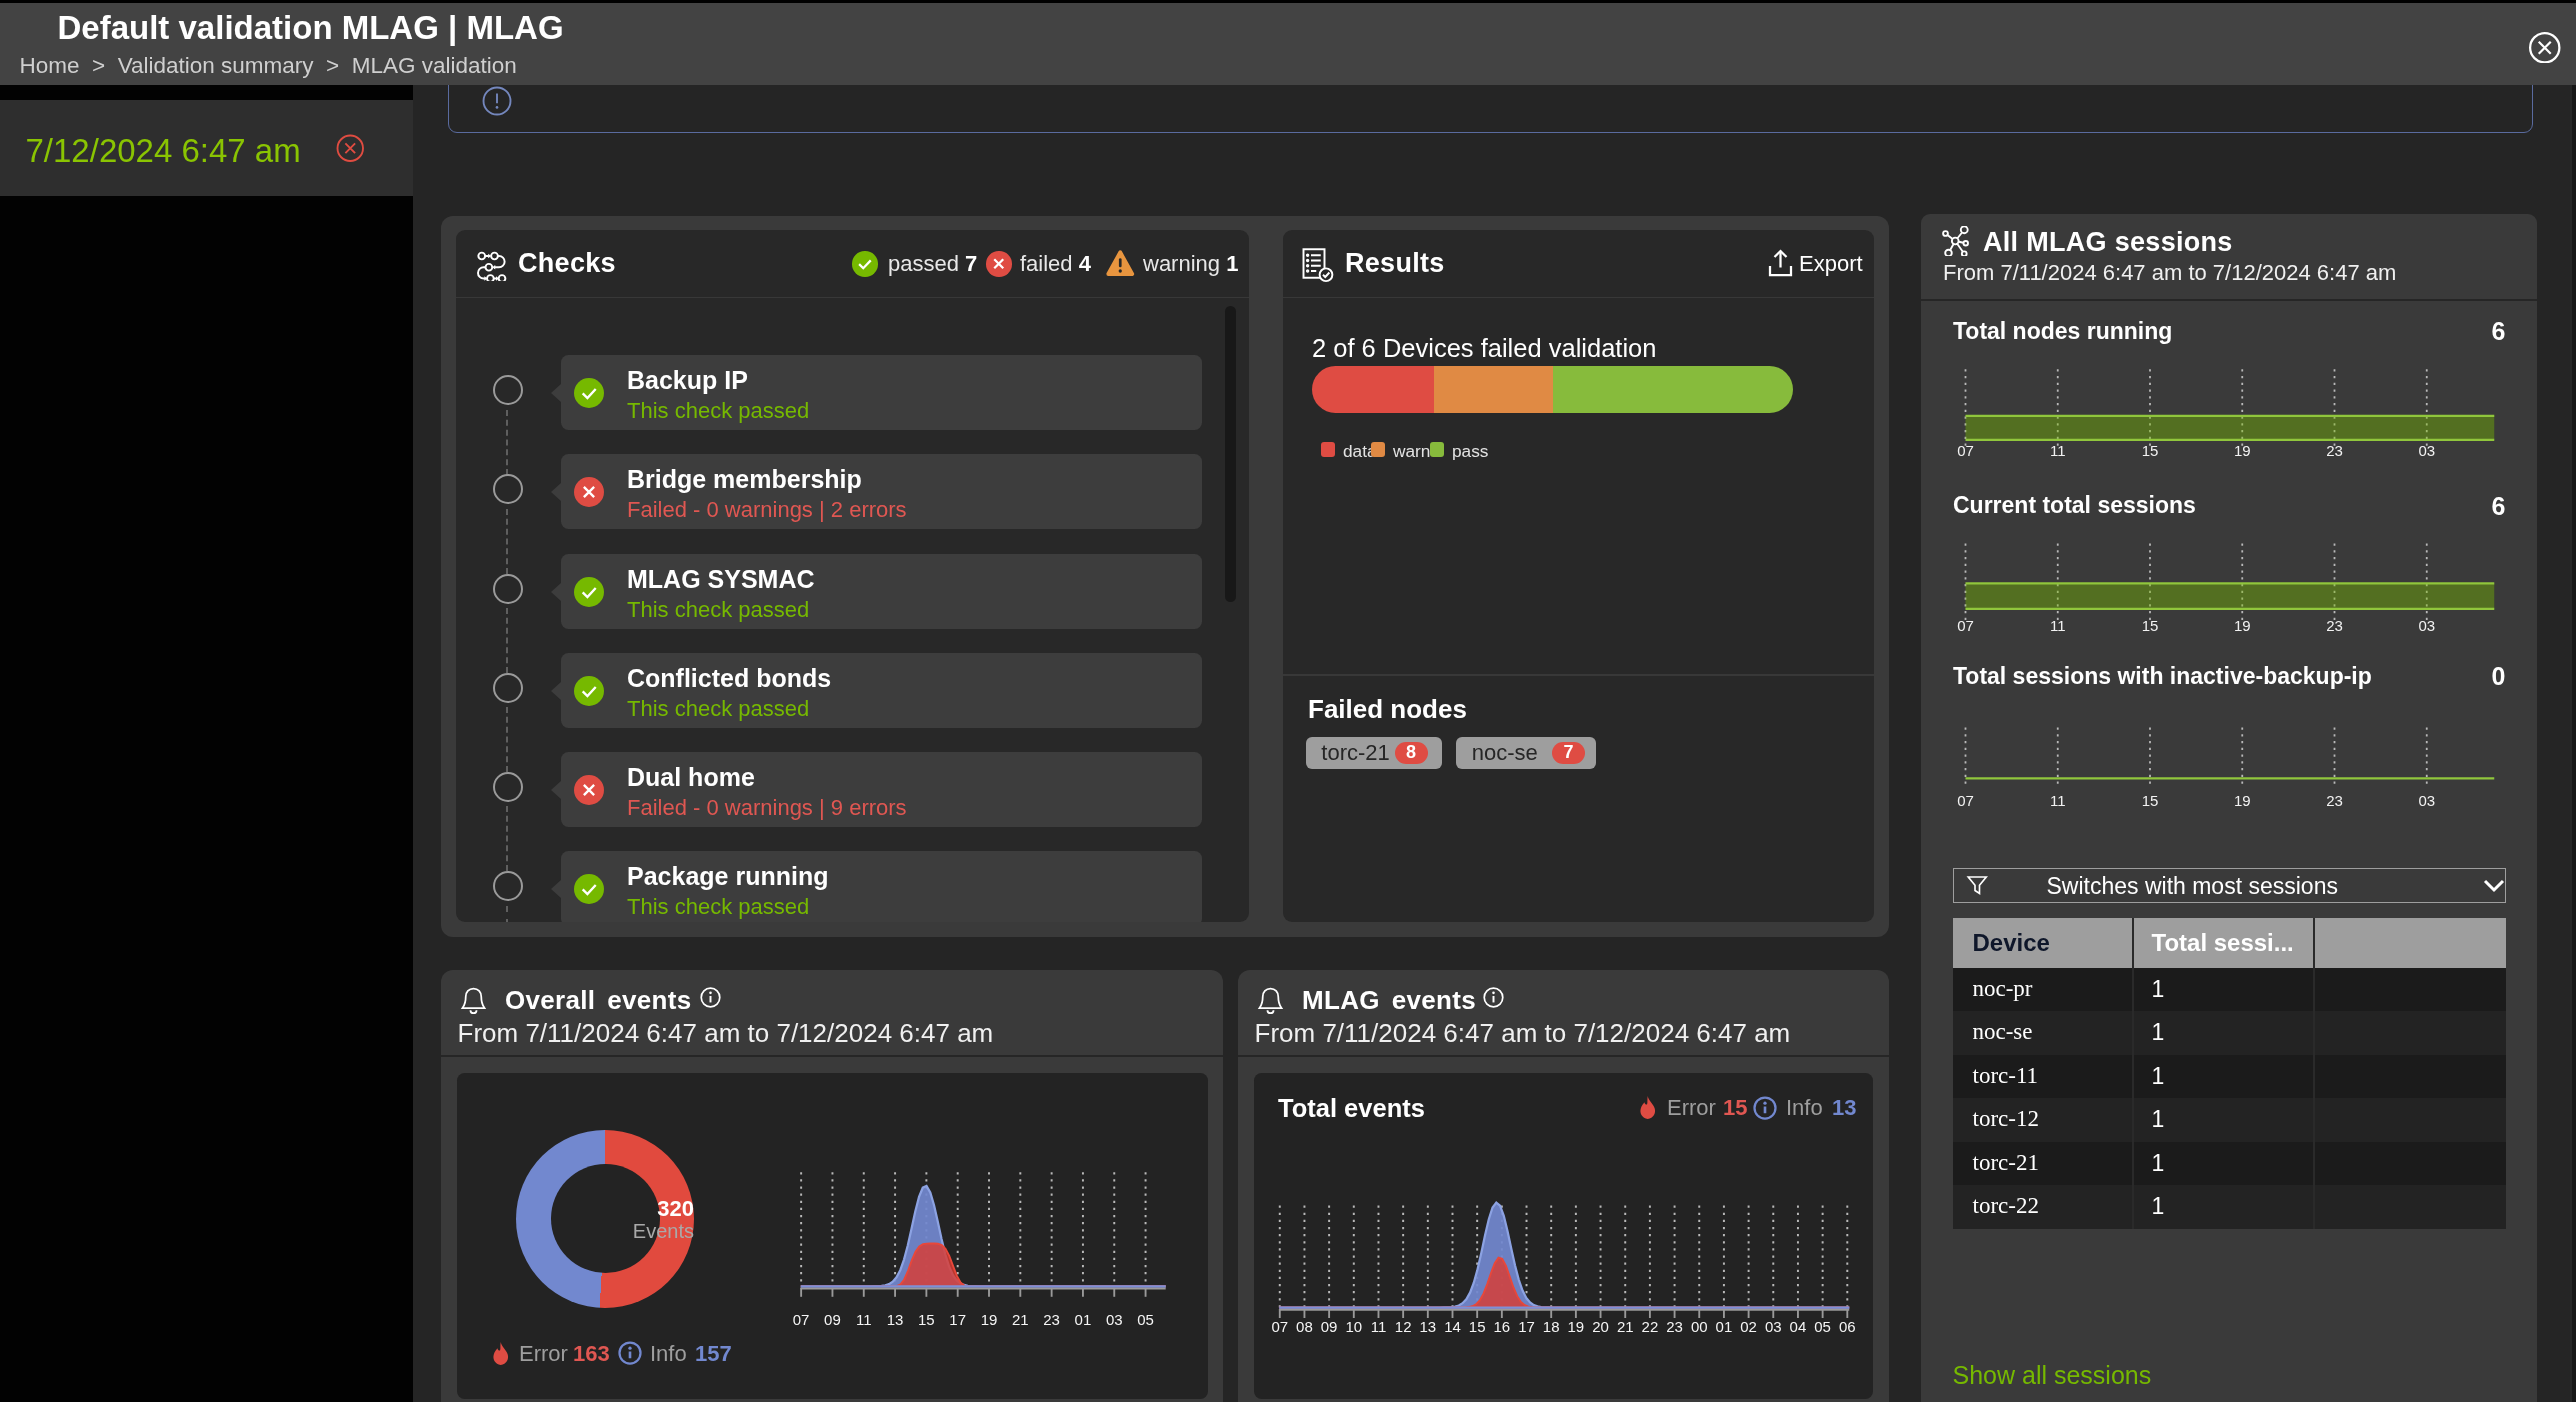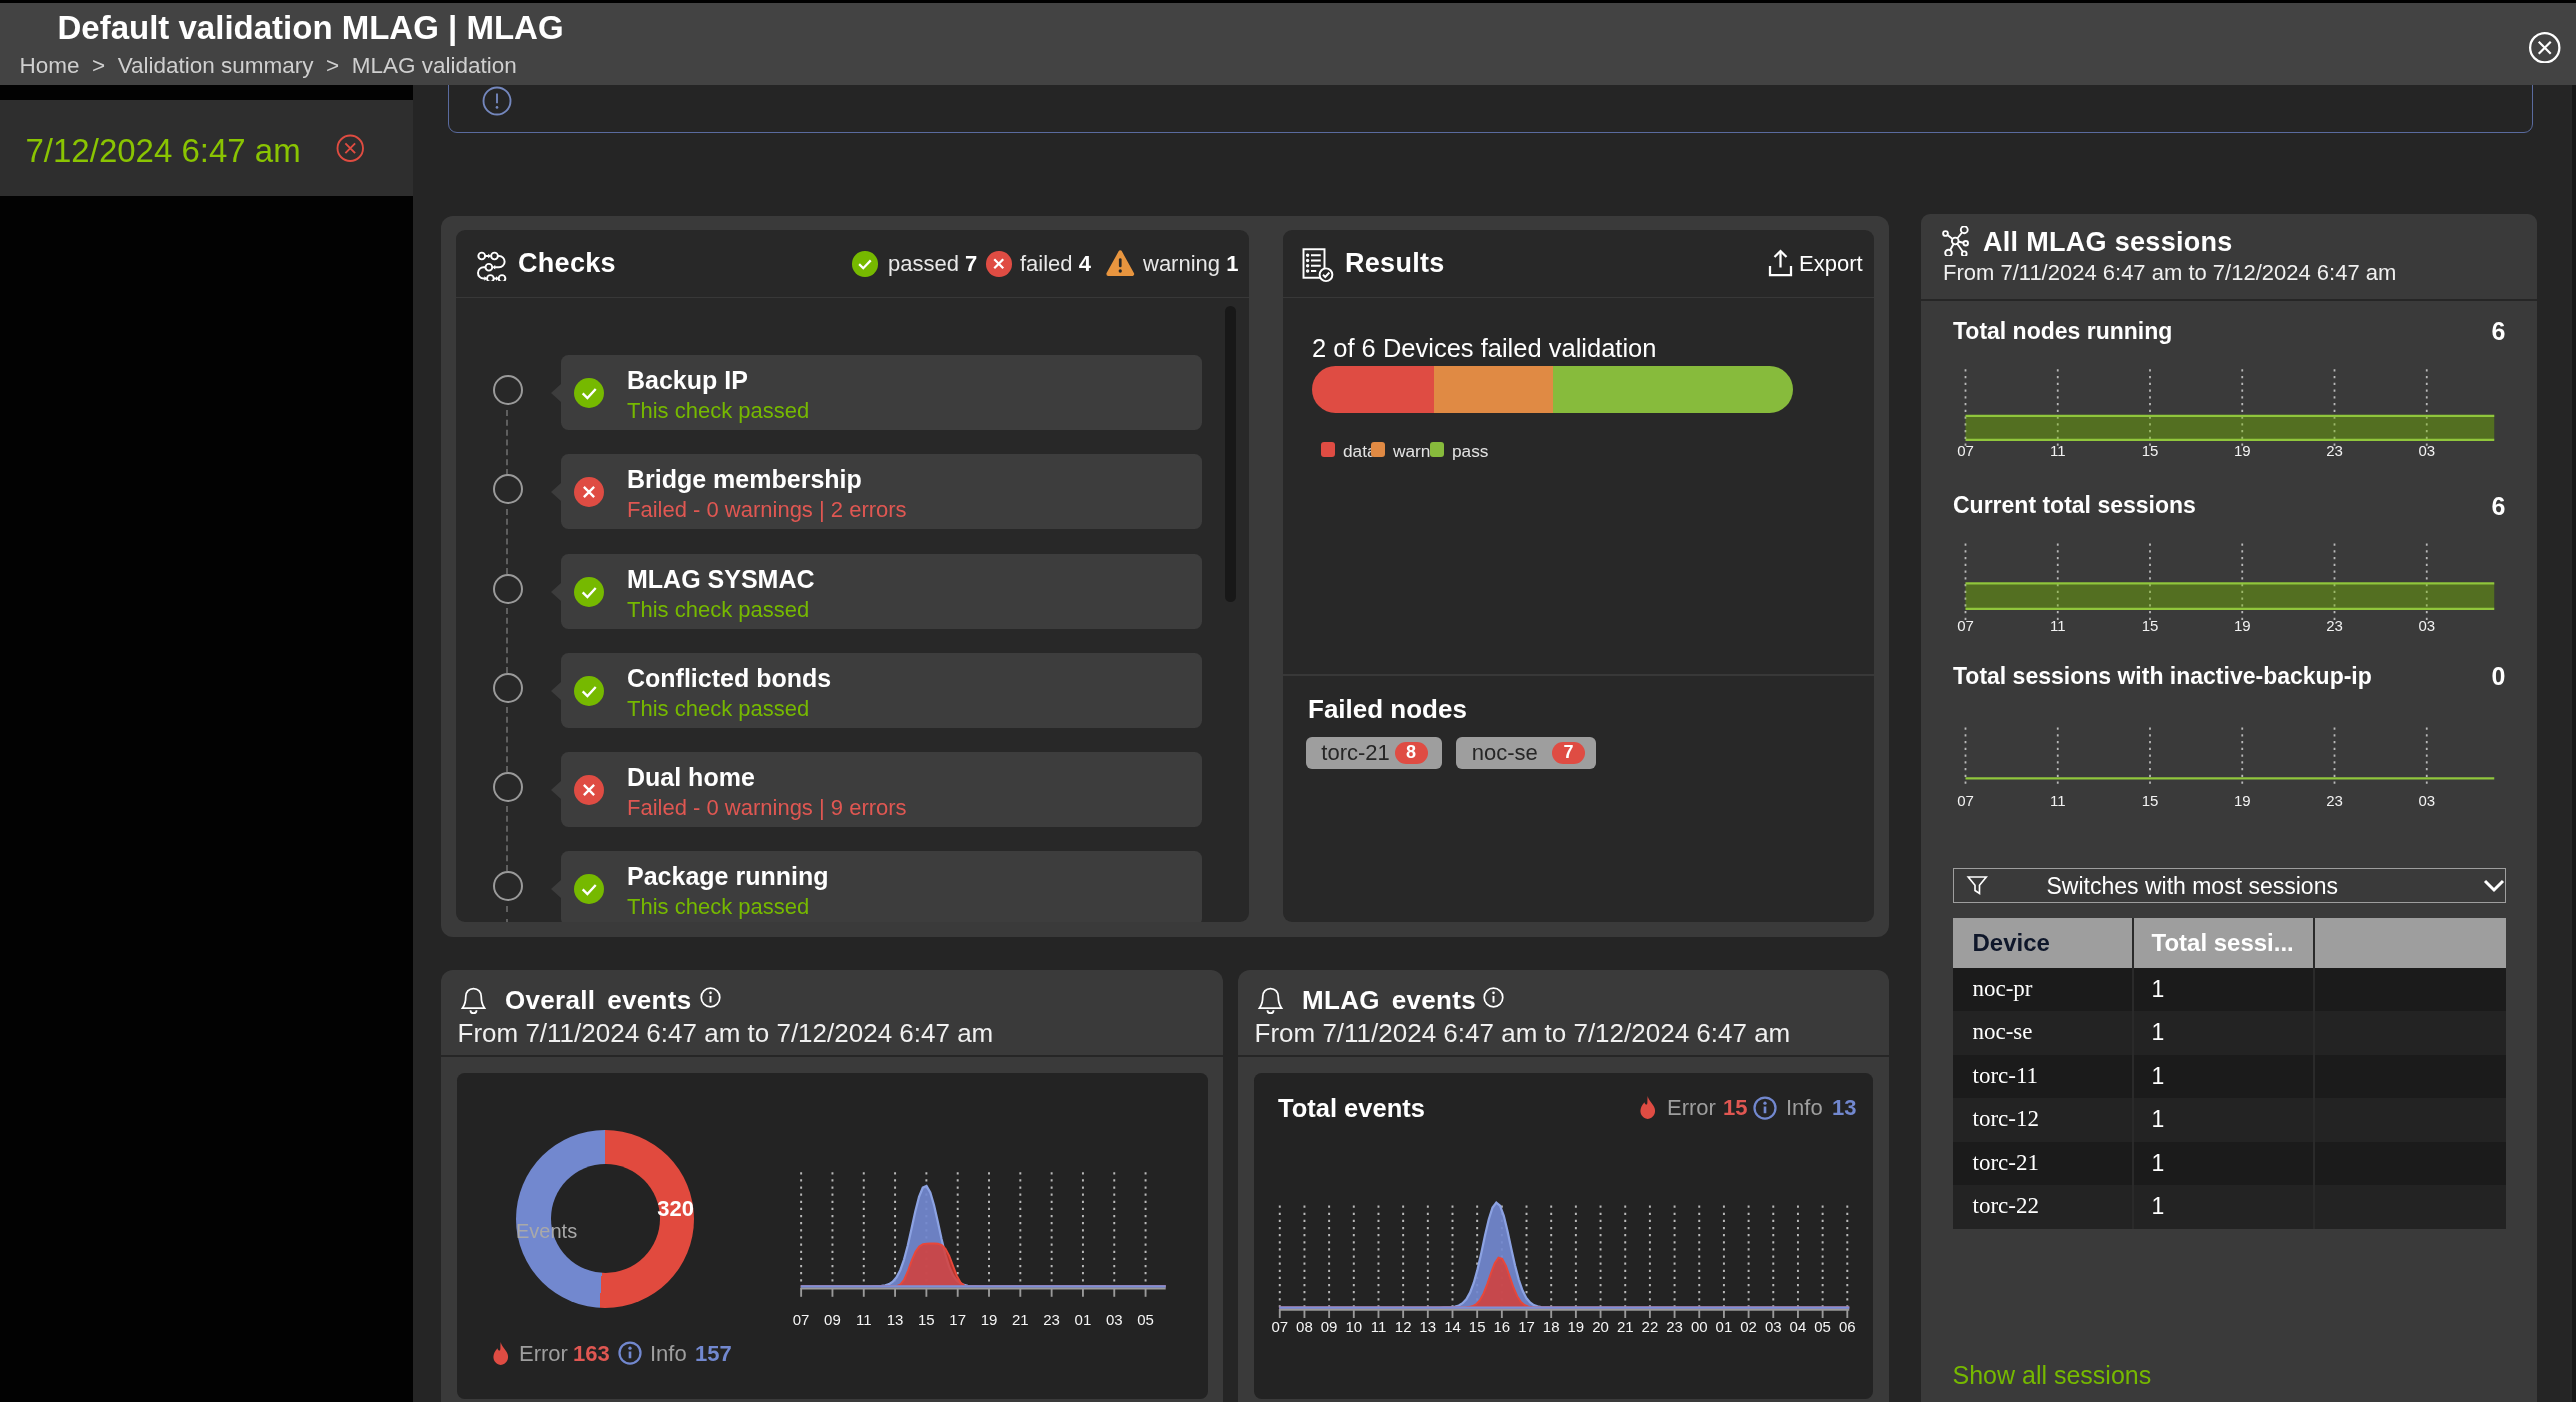--- a/index.html
+++ b/index.html
@@ -59,21 +59,21 @@
 #mlagev { left:1238px; top:970px; width:651px; height:450px; }
 .evtitle { position:absolute; left:64px; top:15px; font-size:26px; font-weight:bold; color:#fff; letter-spacing:0.3px; word-spacing:4.5px; }
 .evsub { position:absolute; left:16.5px; top:48px; font-size:26px; color:#f0f0f0; }
 .evdiv { position:absolute; left:0; top:85px; width:100%; height:2.3px; background:#262626; }
 .evpanel { position:absolute; background:#232323; border-radius:7.5px; }
 #overall .evpanel { left:15.8px; top:103px; width:751px; height:326px; }
 #mlagev .evpanel { left:15.8px; top:103px; width:619px; height:326px; }
 #donut { position:absolute; left:516px; top:1130px; width:178px; height:178px; border-radius:50%; background:conic-gradient(#e14a3e 0deg 183.5deg, #7288cf 183.5deg 360deg); }
 #donuthole { position:absolute; left:551px; top:1164px; width:109px; height:109px; border-radius:50%; background:#232323; }
 #donuttxt { position:absolute; left:516px; top:1196px; width:178px; text-align:right; font-size:22px; font-weight:bold; color:#fff; }
-#donuttxt2 { position:absolute; left:516px; top:1220px; width:178px; text-align:left; font-size:20px; color:#a9a9a9; }
+#donuttxt2 { position:absolute; left:516px; top:1220px; width:178px; text-align:right; font-size:20px; color:#a9a9a9; }
 .legrow { position:absolute; font-size:24px; color:#9e9e9e; }
 .legrow.bb { font-weight:bold; }
 .legrow.red { color:#e05752; }
 .legrow.blue { color:#7288cf; }
 .legrow { font-size:22px; }
 #rpanel { position:absolute; left:1921px; top:214px; width:616px; height:1188px; background:#3a3a3a; border-radius:9px 9px 0 0; }
 #rpanel .rtitle { position:absolute; left:62px; top:12.8px; font-size:27px; font-weight:bold; color:#fff; letter-spacing:0.3px; }
 #rpanel .rsub { position:absolute; left:22px; top:46px; font-size:22px; color:#f0f0f0; }
 #rpanel .rdiv { position:absolute; left:0; top:85px; width:616px; height:2.3px; background:#262626; }
 .mtitle { position:absolute; left:32px; font-size:23px; font-weight:bold; color:#fff; }

